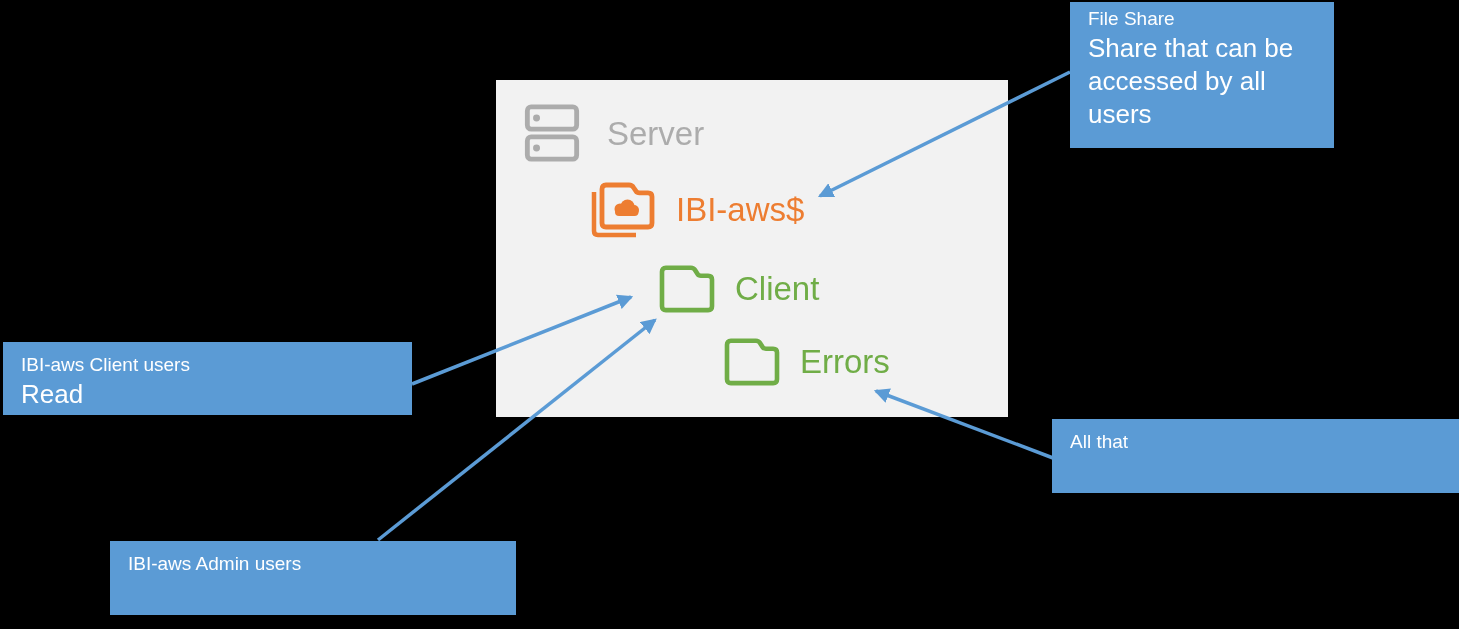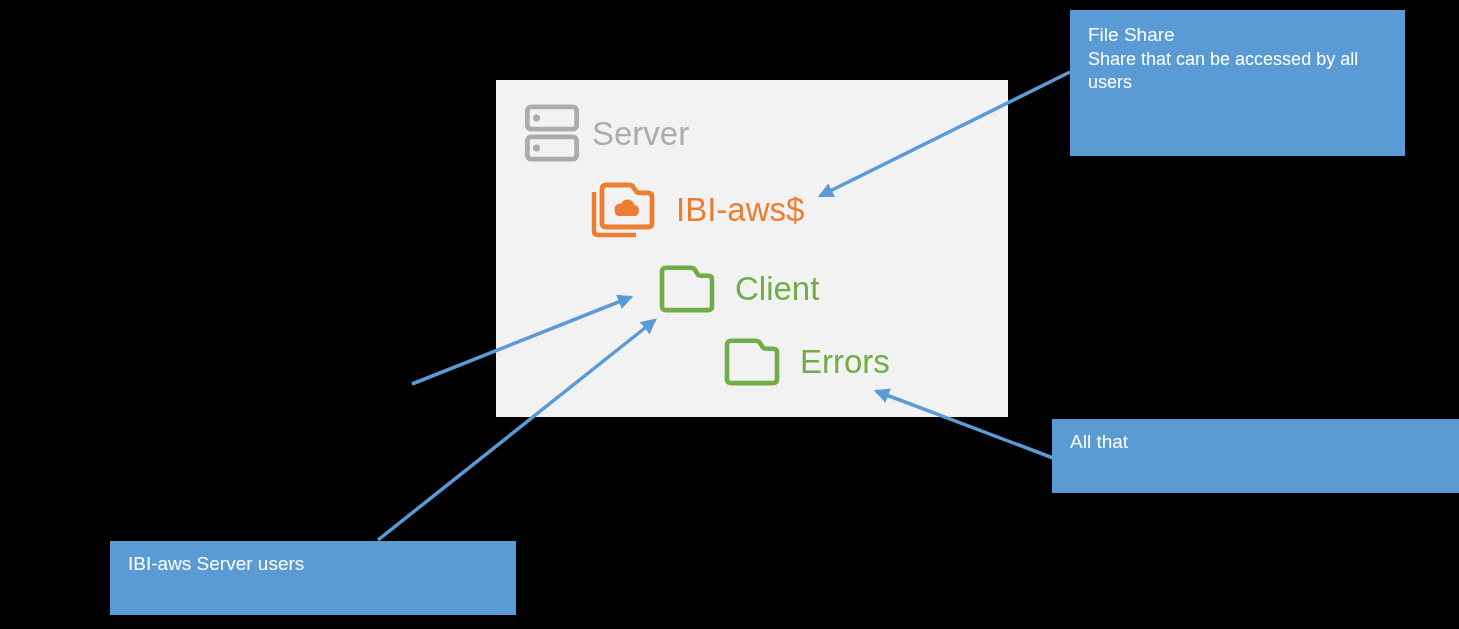--- a/index.html
+++ b/index.html
@@ -36,21 +36,21 @@
     display: flex;
     align-items: center;
   }
   .row .icon { flex: 0 0 auto; display: block; }
   .row .label {
     font-size: 33px;
     white-space: nowrap;
     line-height: 1;
   }
 
-  .server-row   { left: 27px;  top: 22px;  gap: 11px; }
+  .server-row   { left: 27px;  top: 22px;  gap: 26px; }
   .server-row .label { color: var(--server-gray); }
 
   .share-row    { left: 94px;  top: 98px;  gap: 20px; }
   .share-row .label { color: var(--share-orange); }
 
   .client-row   { left: 160px; top: 183px; gap: 17px; }
   .client-row .label { color: var(--folder-green); }
 
   .errors-row   { left: 225px; top: 256px; gap: 17px; }
   .errors-row .label { color: var(--folder-green); }
@@ -59,25 +59,25 @@
     position: absolute;
     background: var(--callout-blue);
     color: var(--callout-text);
     padding: 10px 18px;
   }
   .callout .callout-title {
     font-size: 19px;
     line-height: 1.35;
   }
   .callout .callout-body {
-    font-size: 18px;
+    font-size: 26px;
     line-height: 1.28;
   }
 
-  .callout-file-share  { left: 1070px; top: 10px;   width: 335px; height: 146px; padding-top: 12px; }
+  .callout-file-share  { left: 1070px; top: 2px;   width: 264px; height: 146px; padding-top: 4px; }
   .callout-client-users{ left: 3px;    top: 342px; width: 409px; height: 73px;  }
   .callout-admin-users { left: 110px;  top: 541px; width: 406px; height: 74px;  }
   .callout-all-users   { left: 1052px; top: 419px; width: 407px; height: 74px;  }
 
   .arrow-layer {
     position: absolute;
     left: 0; top: 0;
     width: 1459px; height: 629px;
     pointer-events: none;
   }
@@ -132,23 +132,27 @@
       <span class="label">Errors</span>
     </div>
 
   </div>
 
   <div class="callout callout-file-share">
     <div class="callout-title">File Share</div>
     <div class="callout-body">Share that can be accessed by all users</div>
   </div>
 
+  <div class="callout callout-client-users">
+    <div class="callout-title">IBI-aws Client users</div>
+    <div class="callout-body">Read</div>
+  </div>
 
   <div class="callout callout-admin-users">
-    <div class="callout-title">IBI-aws Server users</div>
+    <div class="callout-title">IBI-aws Admin users</div>
   </div>
 
   <div class="callout callout-all-users">
     <div class="callout-title">All that</div>
   </div>
 
   <svg class="arrow-layer" width="1459" height="629" viewBox="0 0 1459 629">
     <defs>
       <marker id="ah" viewBox="0 0 10 10" refX="8.5" refY="5" markerWidth="4.4" markerHeight="4.4" orient="auto">
         <path d="M0 0 L10 5 L0 10 Z" fill="#5B9BD5"></path>

